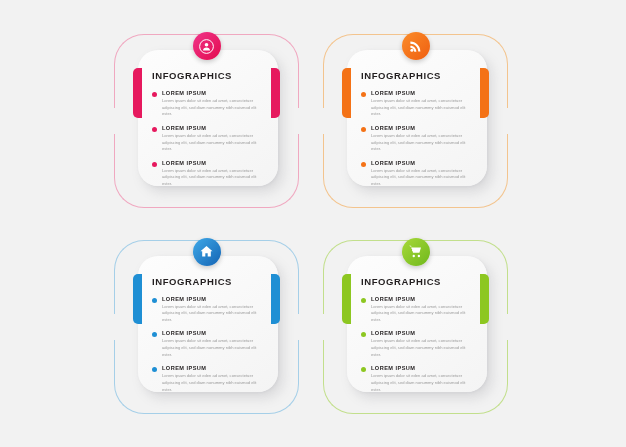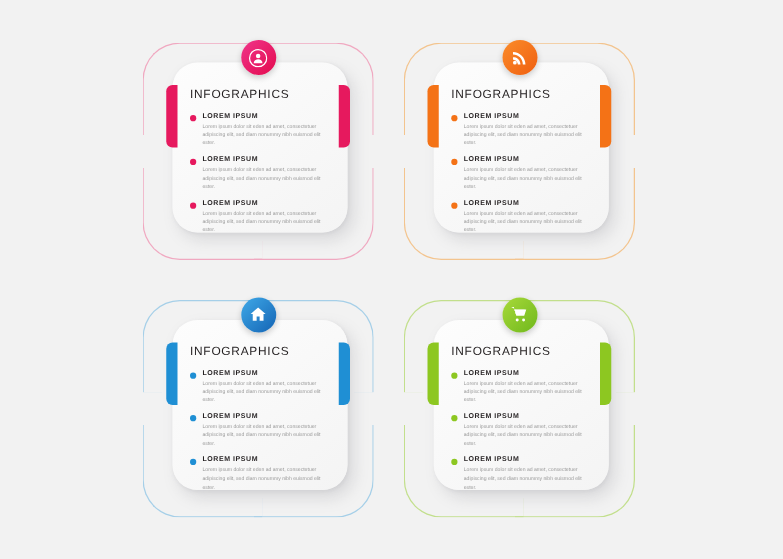--- a/index.html
+++ b/index.html
@@ -96,21 +96,21 @@
     display: flex;
     align-items: center;
     justify-content: center;
     box-shadow: 0 2px 5px rgba(0,0,0,0.20);
     z-index: 6;
   }
   .badge svg { width: 15px; height: 15px; fill: #ffffff; }
 
   .card-title {
     font-size: 9.5px;
-    font-weight: normal;
+    font-weight: bold;
     letter-spacing: 0.6px;
     color: #231f20;
     margin-bottom: 9px;
   }
 
   .item { display: flex; gap: 5px; margin-bottom: 7px; }
 
   .dot {
     flex: 0 0 auto;
     width: 5px; height: 5px;

